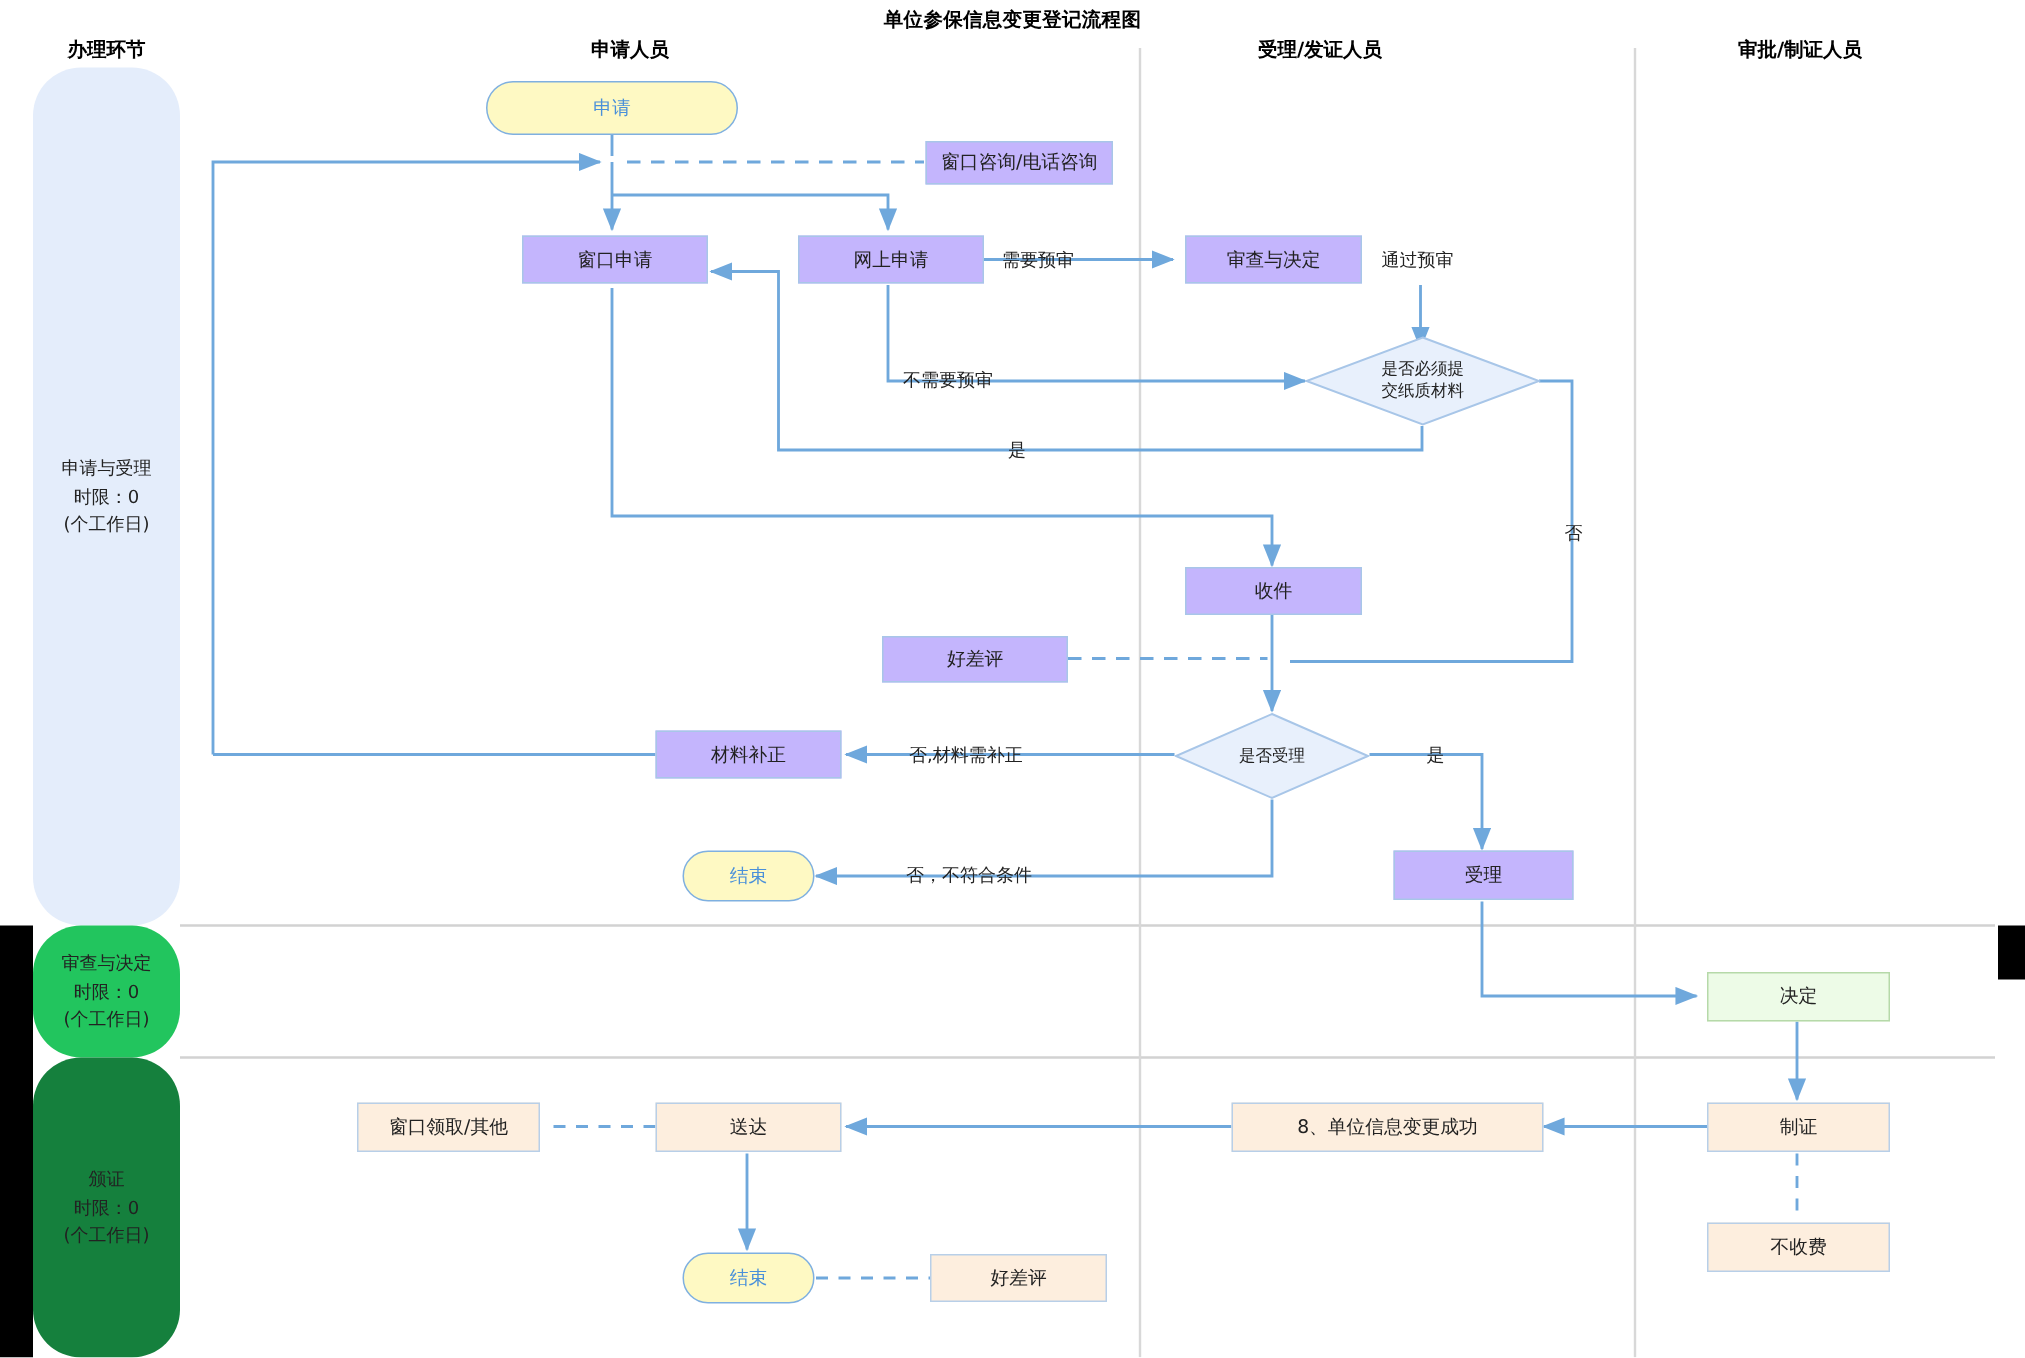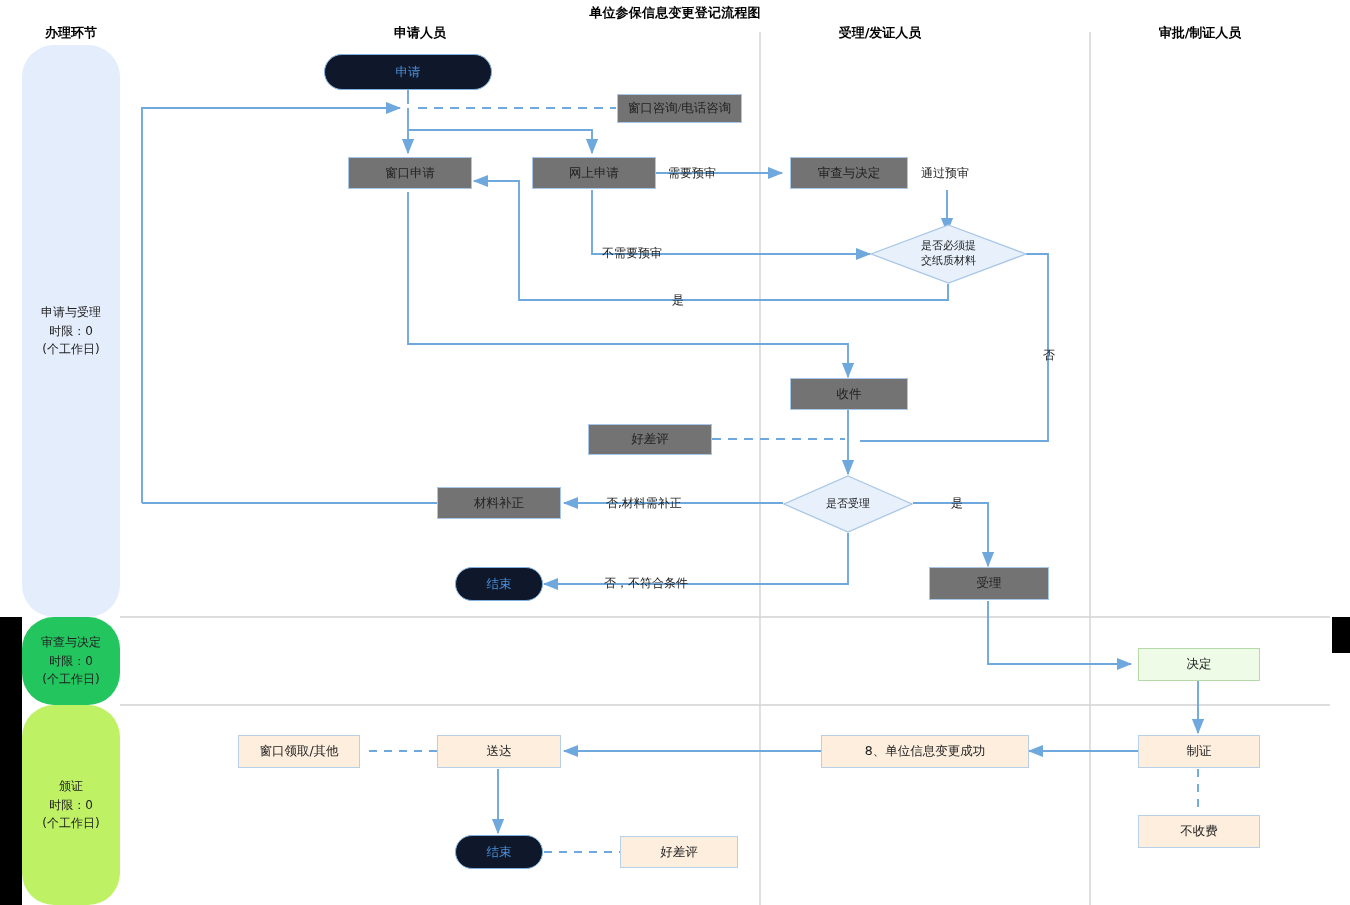--- a/index.html
+++ b/index.html
@@ -16,34 +16,34 @@
     font-weight:bold;font-size:13px;color:#000;letter-spacing:.2px;
   }
   .colhead{position:absolute;font-weight:bold;font-size:13px;color:#000;text-align:center;}
 
   
   .lane{position:absolute;left:22px;width:98px;
         display:flex;align-items:center;justify-content:center;text-align:center;
         font-size:12px;line-height:1.55;color:#222;white-space:pre-line;border-radius:32px;}
   .lane-apply{background:#e4edfb;}
   .lane-review{background:#22c55e;}
-  .lane-issue{background:#bef264;}
+  .lane-issue{background:#15803d;}
 
   
   .blk{position:absolute;left:0;width:22px;background:#000;}
   .blk-r{position:absolute;width:18px;background:#000;}
 
   
   .node{position:absolute;box-sizing:border-box;display:flex;align-items:center;
         justify-content:center;text-align:center;font-size:12.5px;line-height:1.35;
         white-space:pre-line;}
-  .box-blue{background:#737373;border:1px solid #a8c6e8;color:#222;font-family:Liberation Serif, serif;}
+  .box-blue{background:#c4b5fd;border:1px solid #a8c6e8;color:#222;}
   .box-green{background:#edfbe7;border:1px solid #b6d9a9;color:#222;}
   .box-peach{background:#fdeede;border:1px solid #b8cfe8;color:#222;}
-  .term{background:#0f172a;border:1.6px solid #7fb0e0;border-radius:22px;color:#4a90d9;}
+  .term{background:#fef9c3;border:1.6px solid #7fb0e0;border-radius:22px;color:#4a90d9;}
   .diamond{position:absolute;}
   .diamond .dlabel{position:absolute;left:0;top:0;width:100%;height:100%;
       display:flex;align-items:center;justify-content:center;text-align:center;
       font-size:11px;line-height:1.35;white-space:pre-line;color:#222;}
 
   .elabel{position:absolute;font-size:12px;color:#222;background:transparent;
           white-space:nowrap;}
   .elabel.vert{writing-mode:vertical-rl;}
 </style>
 </head>

